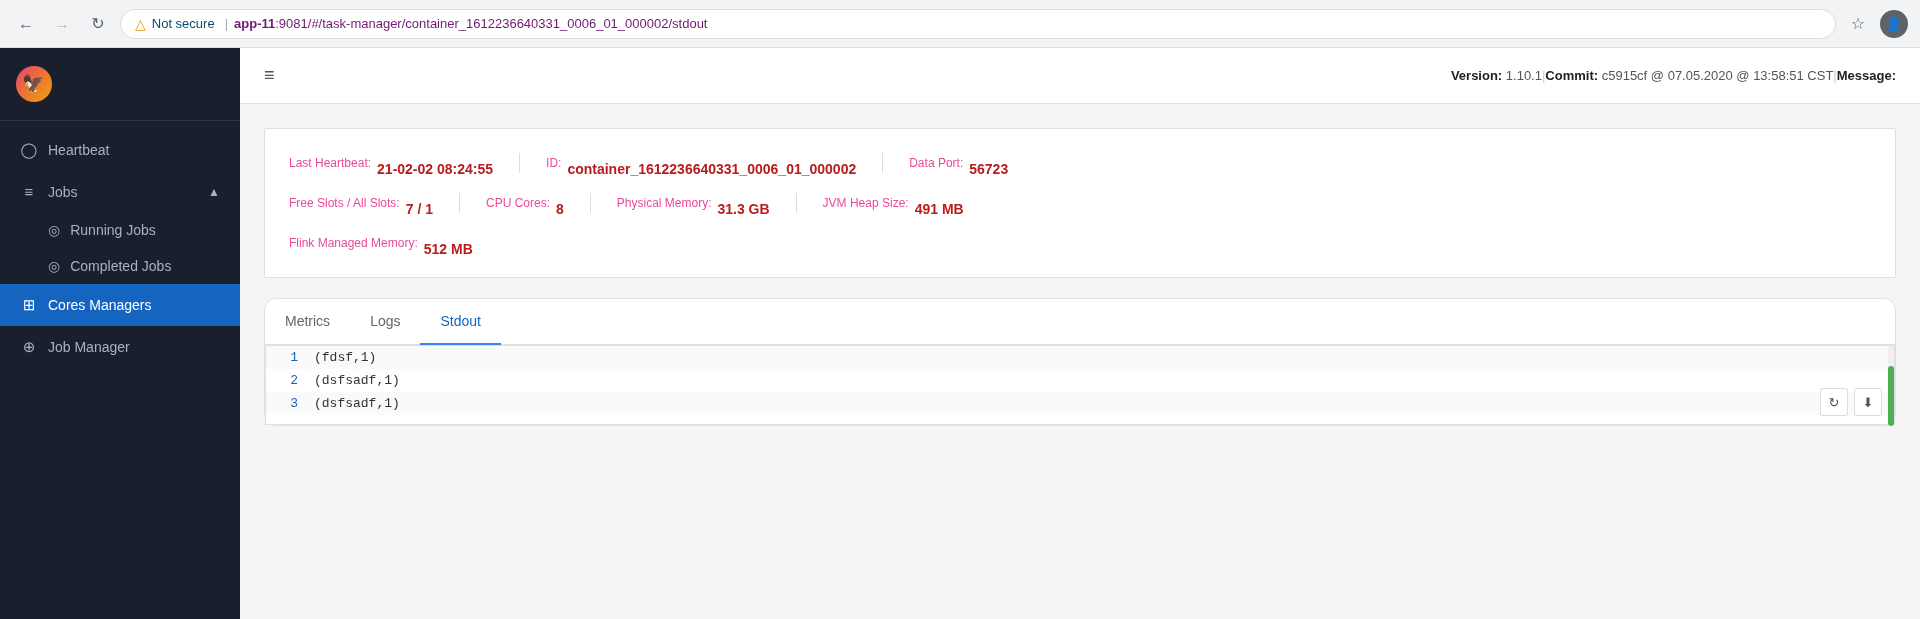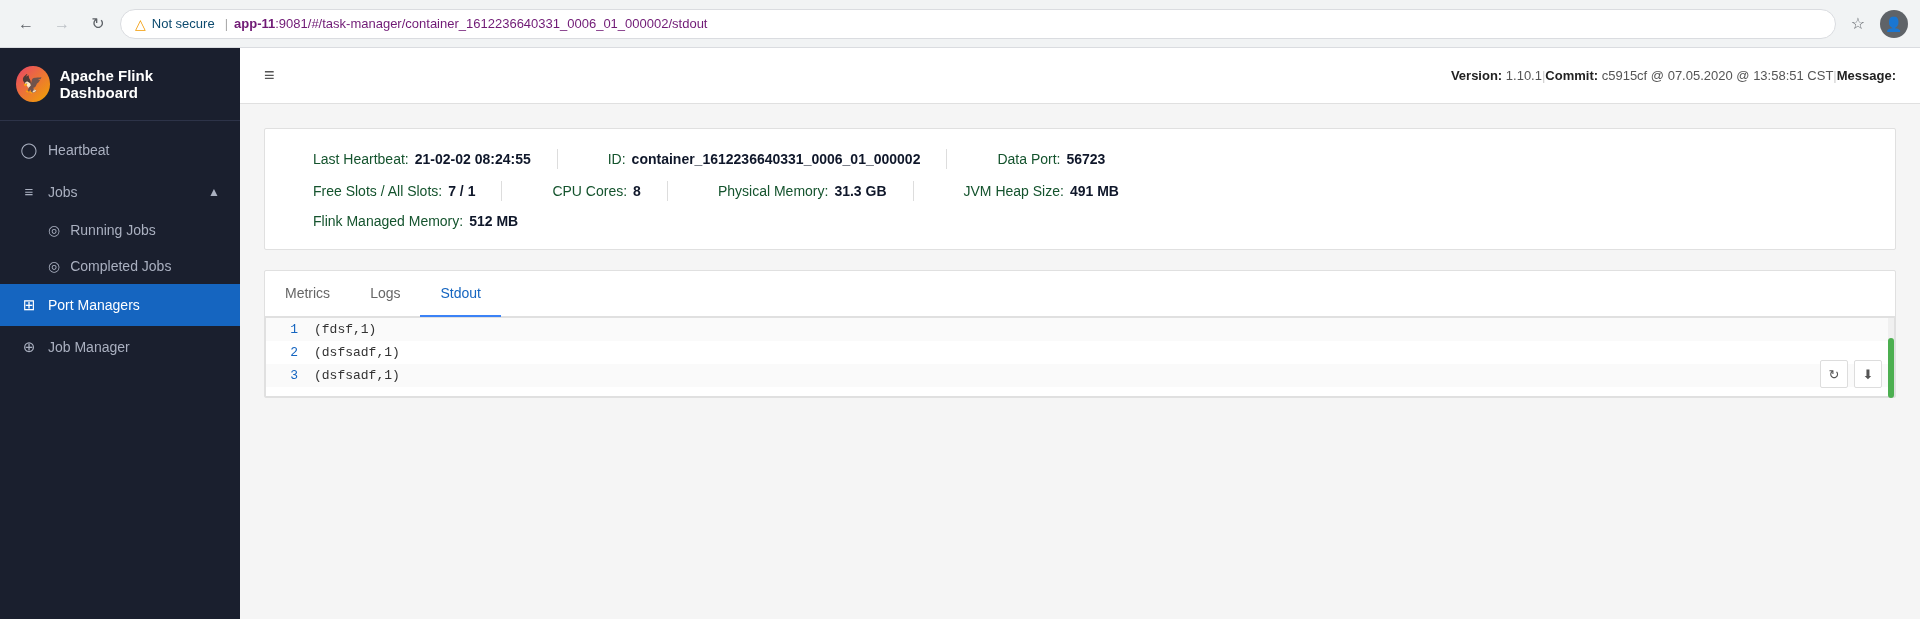--- a/index.html
+++ b/index.html
@@ -187,22 +187,22 @@
       margin-bottom: 20px;
     }
     .info-row {
       display: flex;
       align-items: center;
       gap: 6px;
       margin-bottom: 12px;
       flex-wrap: wrap;
     }
     .info-row:last-child { margin-bottom: 0; }
-    .info-label { color: #14532d; font-size: 14px; margin-left: 24px; }
-    .info-value { font-weight: 700; color: #0f172a; font-size: 14px; }
+    .info-label { color: #ec4899; font-size: 12px; }
+    .info-value { font-weight: 700; color: #b91c1c; font-size: 14px; margin-top: 12px; }
     .info-separator {
       width: 1px;
       height: 20px;
       background: #ddd;
       margin: 0 20px;
       display: inline-block;
       vertical-align: middle;
     }
     .tab {
       padding: 14px 20px;
@@ -273,21 +273,21 @@
       height: 60px;
       background: #4caf50;
       border-radius: 3px;
       position: absolute;
       top: 20px;
     }
 
     .tabs-container {
       background: white;
       border: 1px solid #e0e0e0;
-      border-radius: 2px;
+      border-radius: 12px;
     }
     .tabs-header {
       border-bottom: 1px solid #e0e0e0;
       display: flex;
     }
   </style>
 </head>
 <body>
 
 <div class="browser-chrome">
@@ -304,21 +304,20 @@
   </div>
   <button class="star-btn">☆</button>
   <button class="profile-btn">👤</button>
 </div>
 
 <div class="app-container">
 
   <nav class="sidebar">
     <div class="sidebar-logo">
       <div class="logo-icon">🦅</div>
-      <span class="logo-text">Apache Flink Dashboard</span>
     </div>
     <div class="sidebar-nav">
 
       <div class="nav-item">
         <span class="nav-icon">◯</span>
         <span>Heartbeat</span>
       </div>
 
       <div class="nav-item-parent">
         <span class="nav-icon">≡</span>
@@ -331,21 +330,21 @@
         <span>Running Jobs</span>
       </div>
 
       <div class="nav-sub-item">
         <span class="nav-icon">◎</span>
         <span>Completed Jobs</span>
       </div>
 
       <div class="nav-item active">
         <span class="nav-icon">⊞</span>
-        <span>Port Managers</span>
+        <span>Cores Managers</span>
       </div>
 
       <div class="nav-item">
         <span class="nav-icon">⊕</span>
         <span>Job Manager</span>
       </div>
 
     </div>
   </nav>
 

